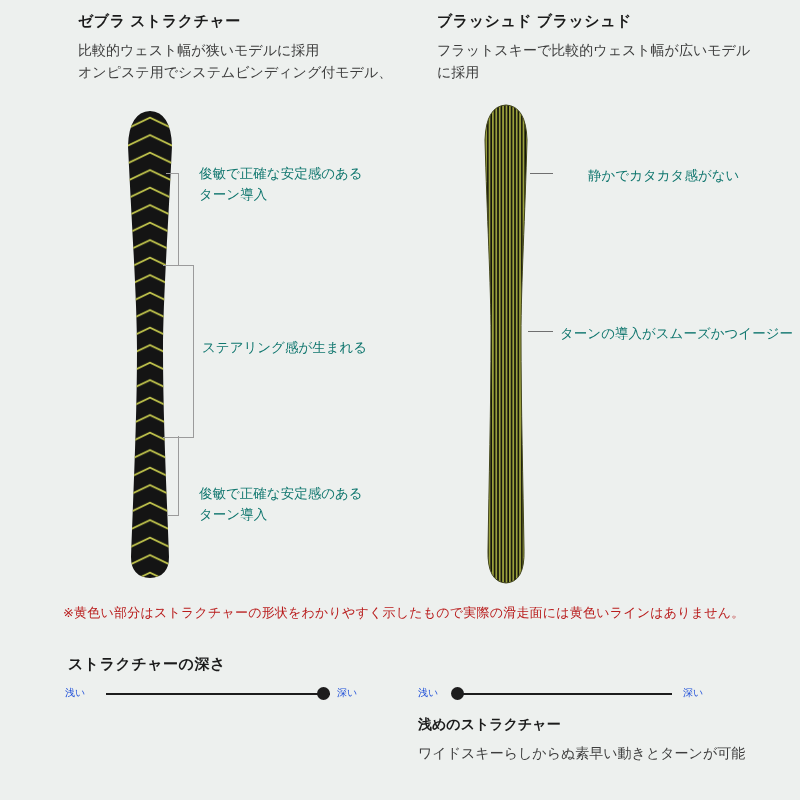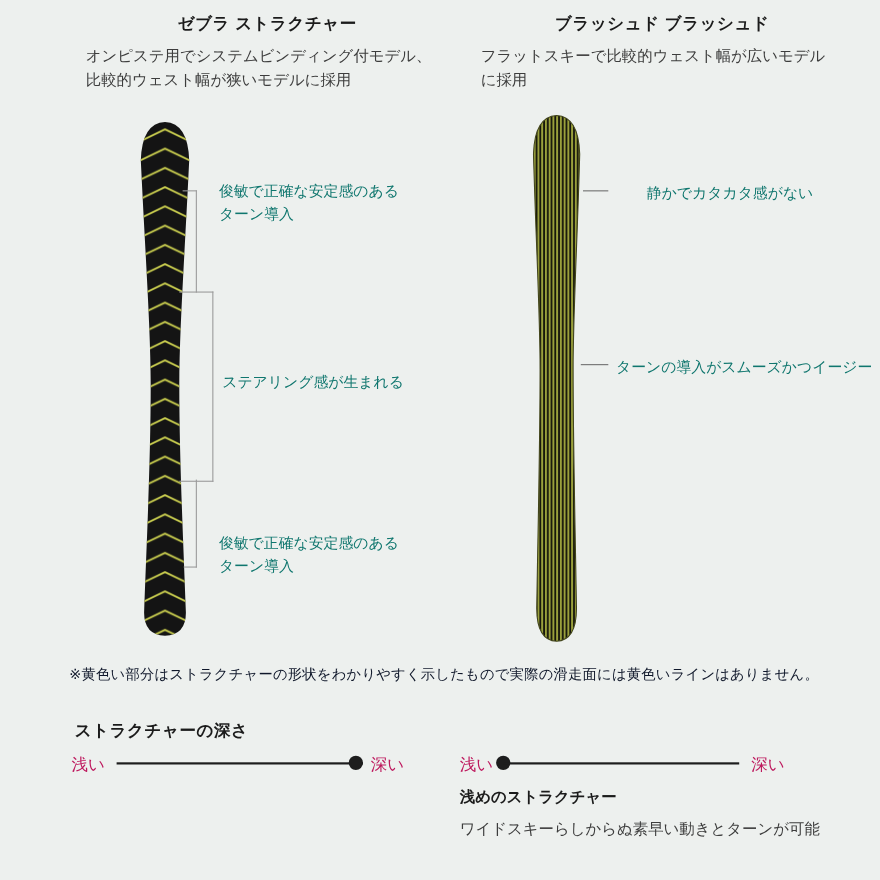--- a/index.html
+++ b/index.html
@@ -9,43 +9,43 @@
   }
   .page{
     position:relative;
     width:800px;height:800px;
     background:#edf0ee;
     overflow:hidden;
     color:#3d3d3d;
   }
   .abs{position:absolute;}
   h2.sec-title{
-    margin:0;font-size:15px;font-weight:bold;color:#1b1b1b;letter-spacing:.5px;text-align:center;
+    margin:0;font-size:15px;font-weight:bold;color:#1b1b1b;letter-spacing:.5px;
   }
   .desc{font-size:14px;line-height:22px;color:#3d3d3d;}
   .callout{font-size:13.5px;line-height:21px;color:#0f766e;}
   .bracket{border-color:#9b9b9b;border-style:solid;border-width:0;}
   .dash{border-top:1px solid #6f6f6f;height:0;}
-  .note{font-size:13px;color:#0f172a;letter-spacing:.2px;}
-  .scale-label{font-size:15px;color:#be185d;}
+  .note{font-size:13px;color:#b91c1c;letter-spacing:.2px;}
+  .scale-label{font-size:10px;color:#1d4ed8;}
   .scale-line{height:2px;background:#1d1d1d;}
   .scale-dot{width:13px;height:13px;border-radius:50%;background:#1d1d1d;}
   .block-h{font-size:14px;font-weight:bold;color:#1b1b1b;margin:0;}
   .block-body{font-size:14px;line-height:25px;color:#3d3d3d;}
 </style>
 </head>
 <body>
 
 <div class="page">
 
   <div class="abs" style="left:78px;top:12px;width:330px;">
     <h2 class="sec-title">ゼブラ ストラクチャー</h2>
     <div class="desc" style="margin-top:8px;">
+      <div>比較的ウェスト幅が狭いモデルに採用</div>
       <div>オンピステ用でシステムビンディング付モデル、</div>
-      <div>比較的ウェスト幅が狭いモデルに採用</div>
     </div>
   </div>
 
   <div class="abs" style="left:437px;top:12px;width:330px;">
     <h2 class="sec-title">ブラッシュド ブラッシュド</h2>
     <div class="desc" style="margin-top:8px;">
       <div>フラットスキーで比較的ウェスト幅が広いモデル</div>
       <div>に採用</div>
     </div>
   </div>

